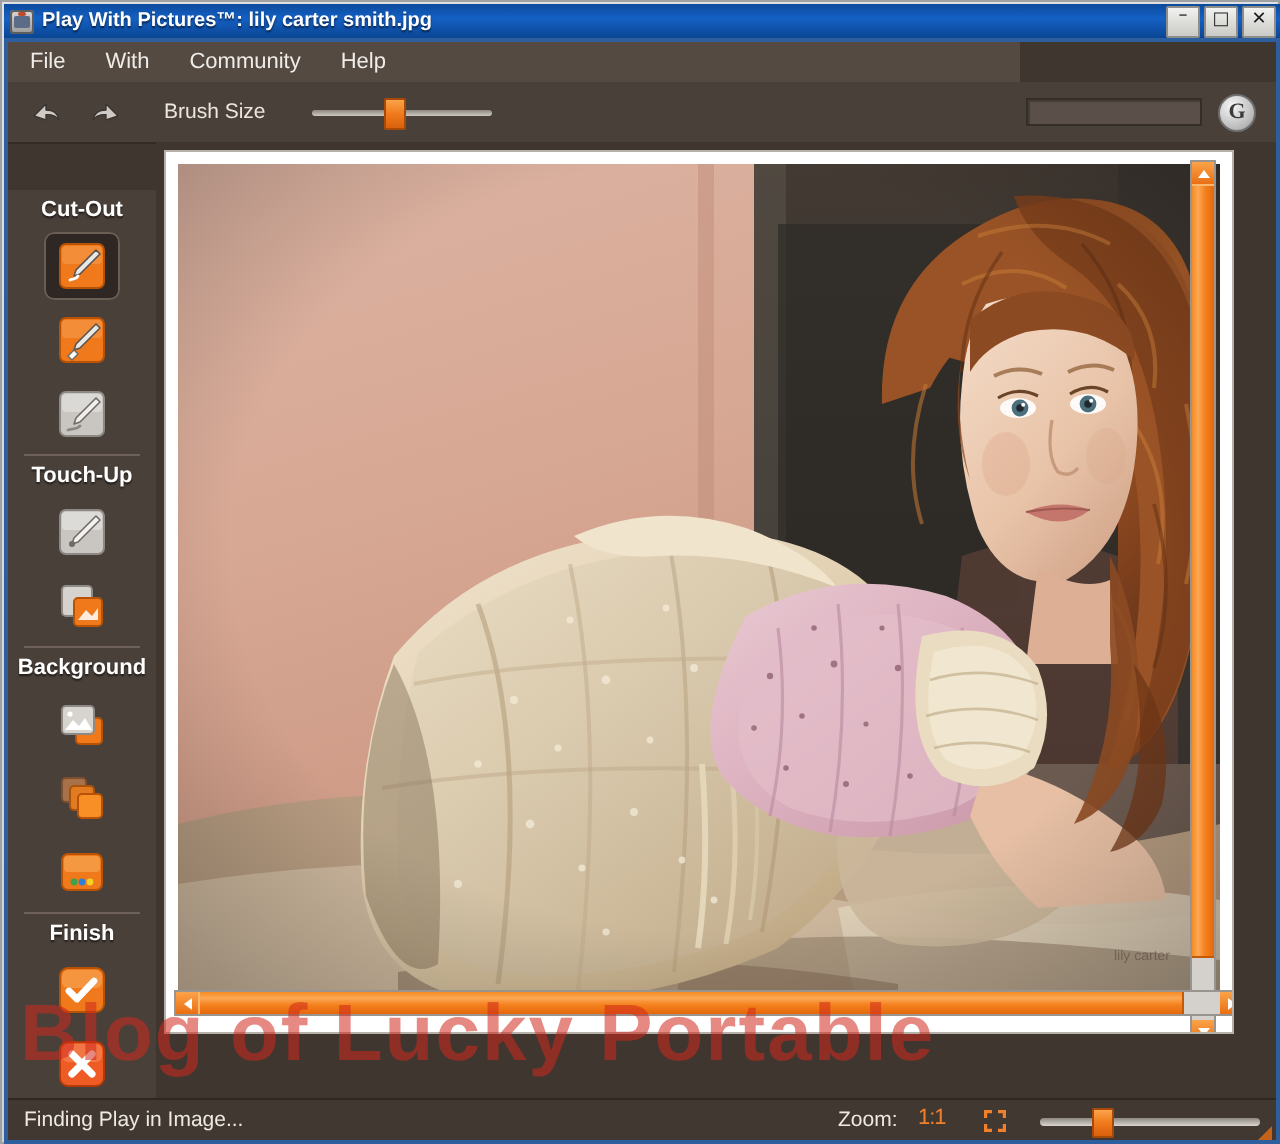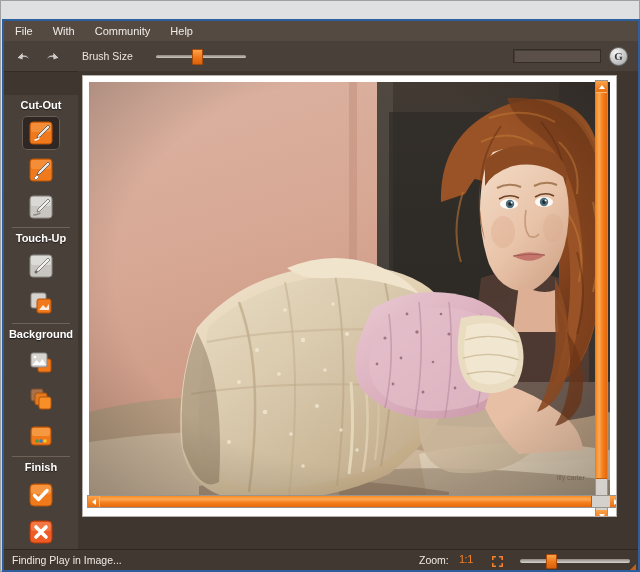--- a/index.html
+++ b/index.html
@@ -64,21 +64,21 @@
     padding:2px;
   }
   .inner-body{
     position:absolute;left:3px;top:20px;width:634px;height:549px;
     background:#3f3630;
     box-sizing:border-box;
     overflow:hidden;
   }
   
   .menubar{
-    position:absolute;left:0;top:0;width:634px;height:20px;
+    position:absolute;left:0;top:0;width:506px;height:20px;
     background:#544a42;
     display:flex;align-items:center;
     border-bottom:1px solid #3c332d;
   }
   .menu-item{
     color:#f0ece8;font-size:11px;padding:2px 9px;margin-left:2px;
     cursor:default;
   }
   
   .toolbar{
@@ -262,20 +262,29 @@
     pointer-events:none;
     line-height:46px;
   }
 </style>
 </head>
 <body>
 
 <div class="app">
   <div class="win-frame">
 
+    <div class="titlebar">
+      <div class="title-ico"></div>
+      <div class="title-text">Play With Pictures™: lily carter smith.jpg</div>
+      <div class="win-btns">
+        <div class="win-btn min">–</div>
+        <div class="win-btn">□</div>
+        <div class="win-btn">✕</div>
+      </div>
+    </div>
 
     <div class="inner-blue"></div>
 
     <div class="inner-body">
 
       <div class="menubar">
         <div class="menu-item">File</div>
         <div class="menu-item">With</div>
         <div class="menu-item">Community</div>
         <div class="menu-item">Help</div>
@@ -668,16 +677,17 @@
           <div class="zthumb" id="zoom-thumb" style="left: 26.26px;"></div>
         </div>
 
         <div class="resize-grip">
           <svg width="10" height="10" viewBox="0 0 10 10">
             <path d="M10 10 L10 2 L2 10 Z" fill="#c4621a"></path>
           </svg>
         </div>
       </div>
 
+      <div class="watermark">Blog of Lucky Portable</div>
 
     </div>
   </div>
 </div>
 
 </body></html>

